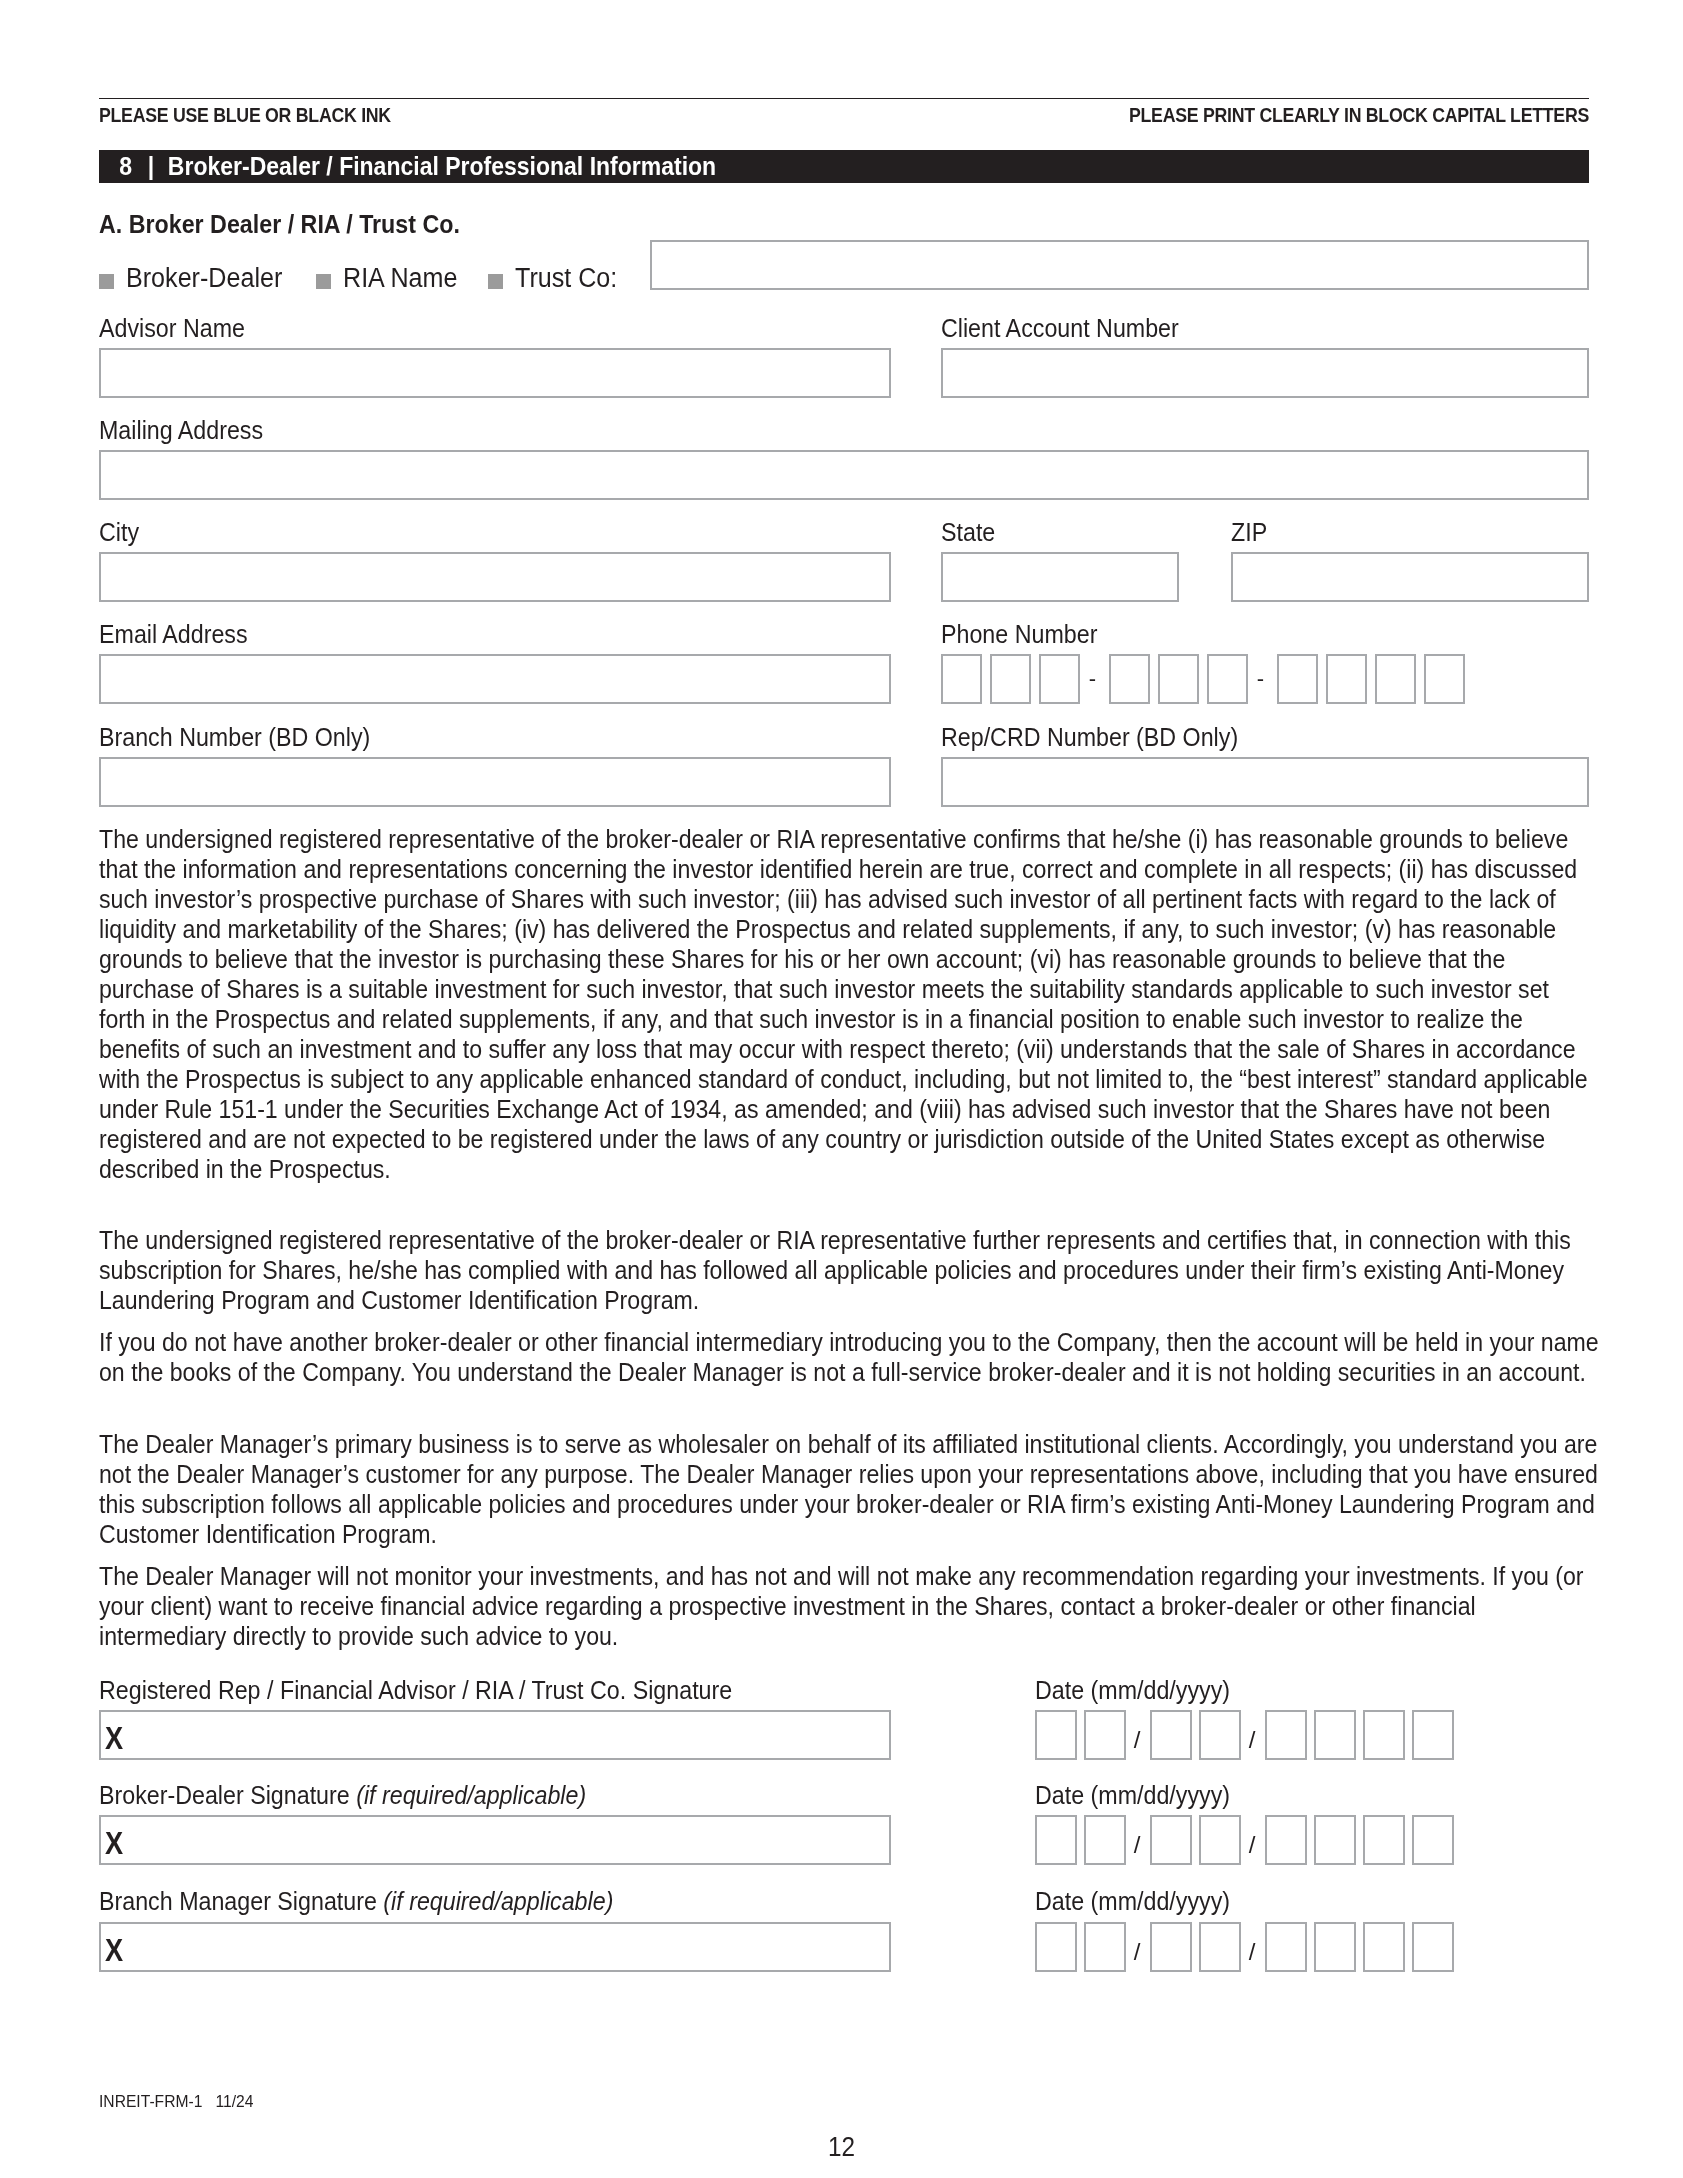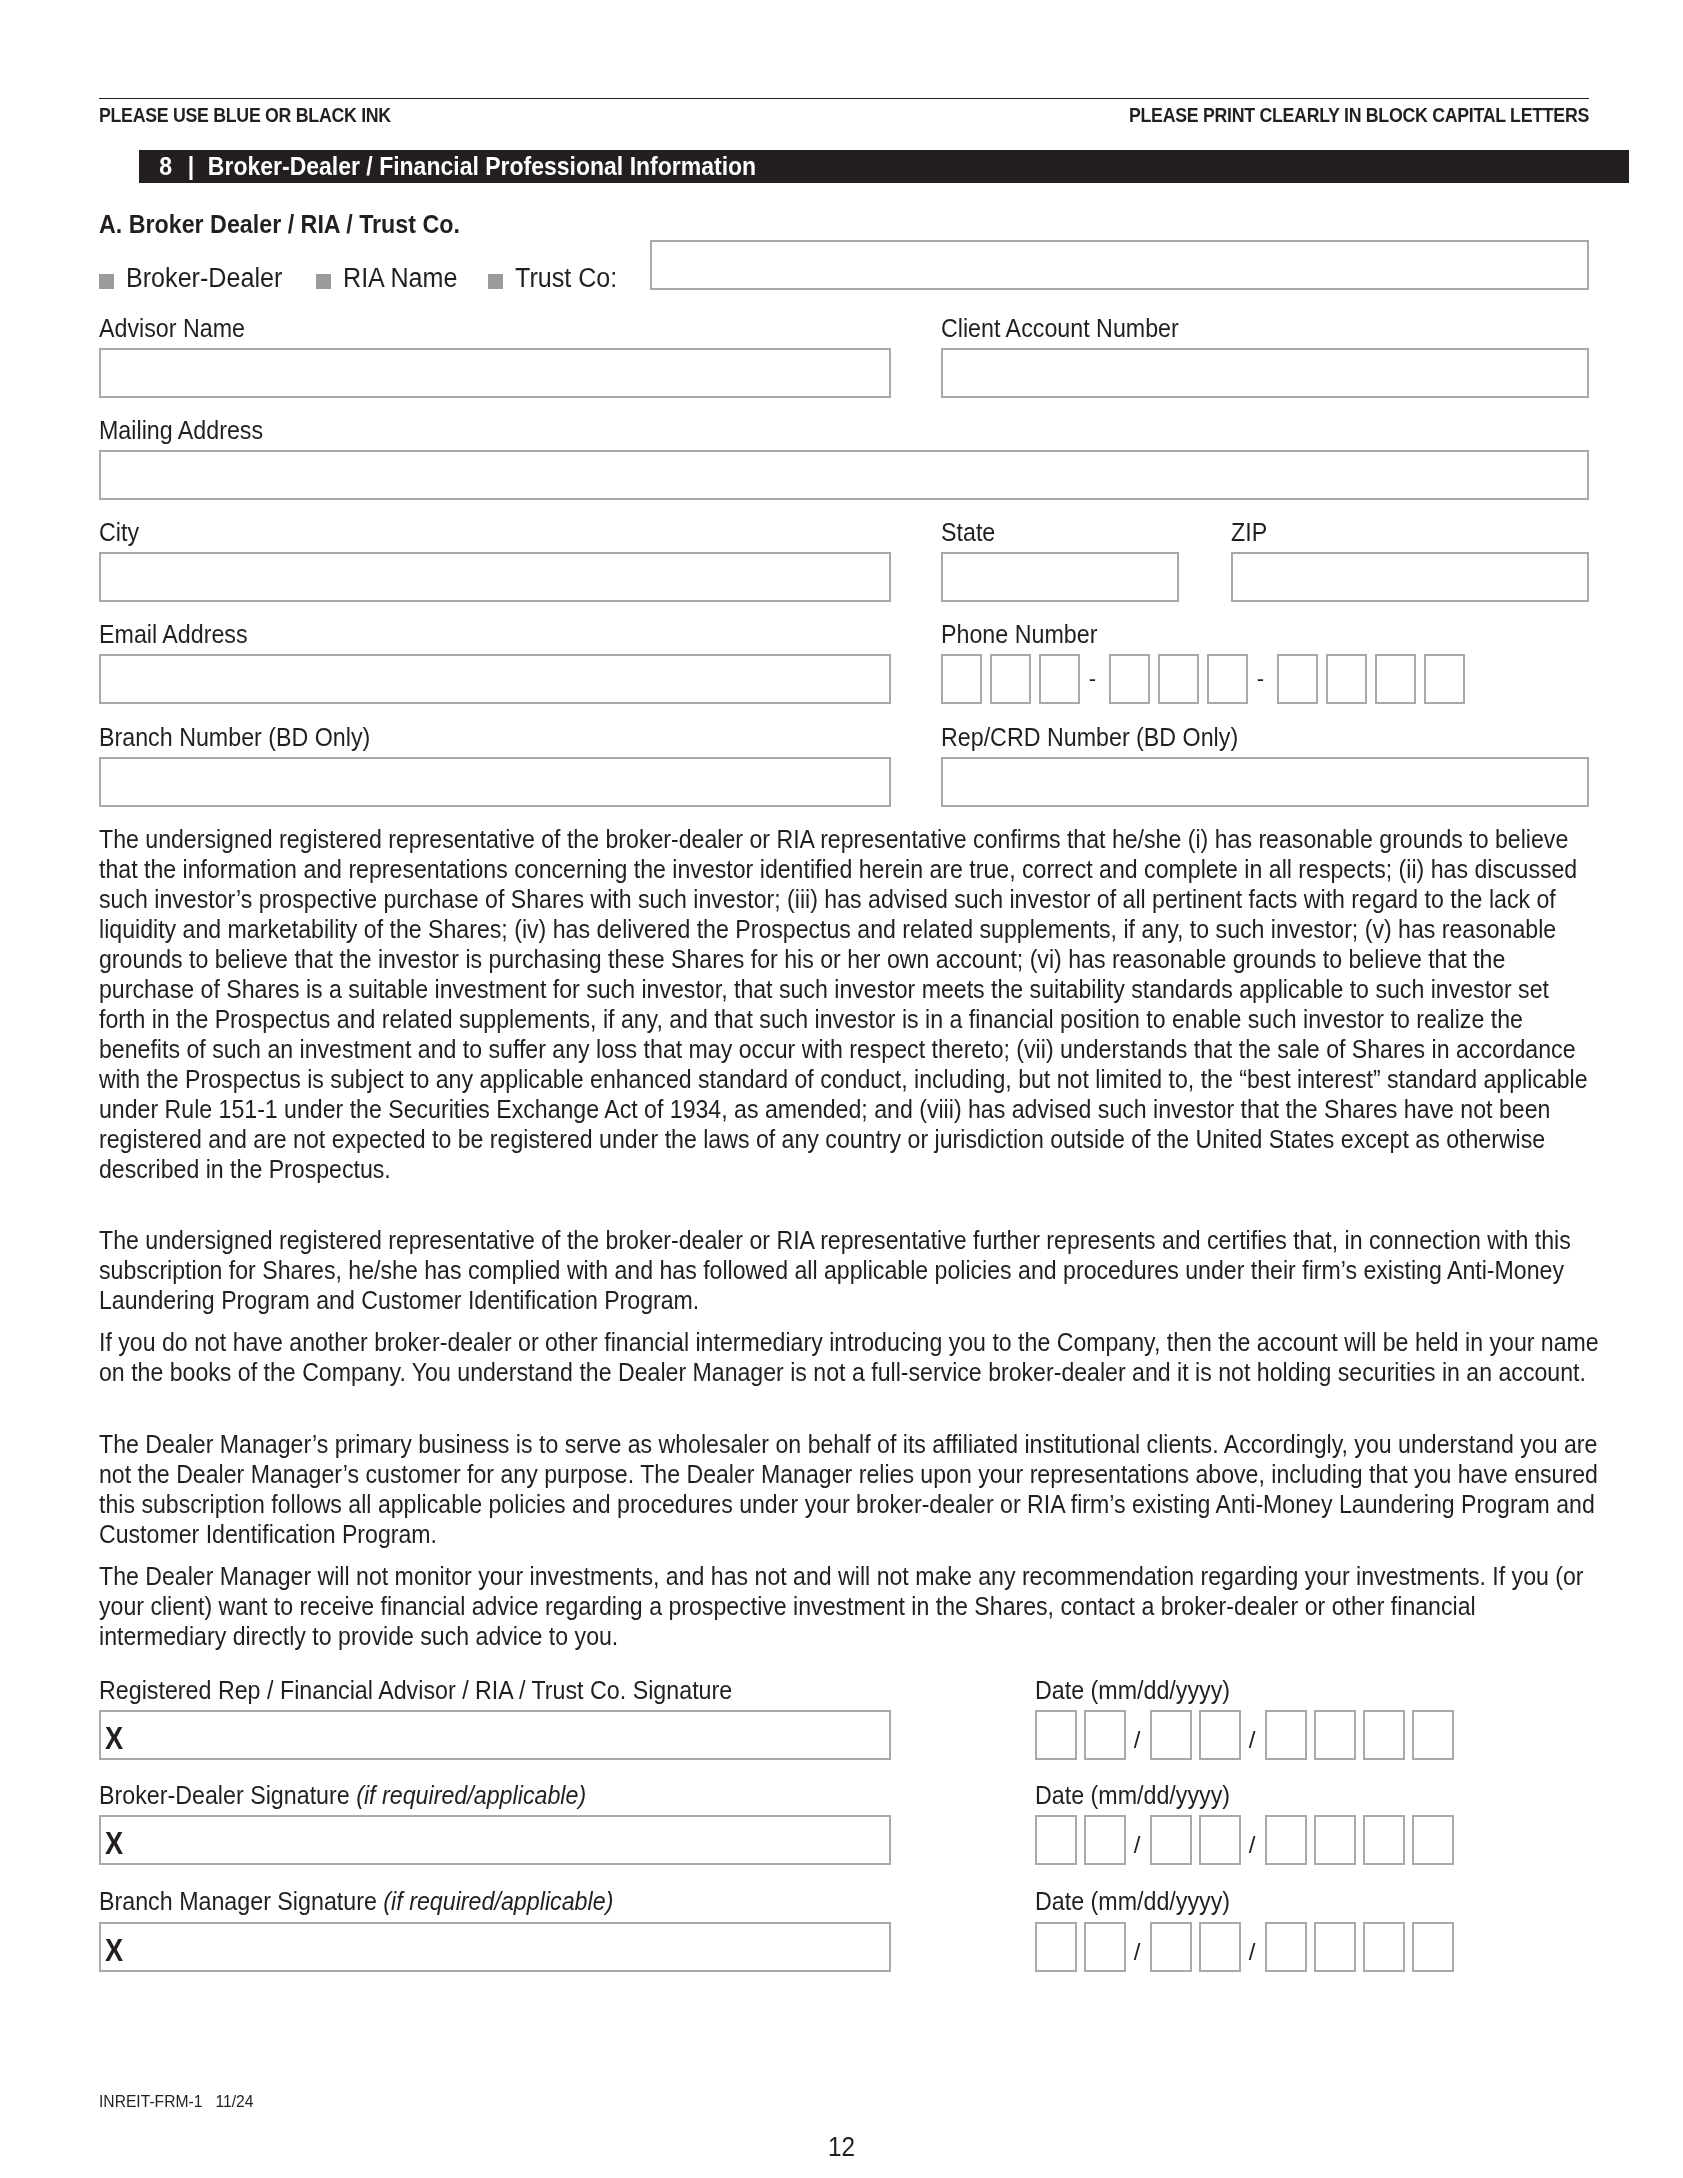--- a/index.html
+++ b/index.html
@@ -13,21 +13,20 @@
       top: 105px; font-size: 19.3px; font-weight: bold; letter-spacing: -0.3px;
       white-space: nowrap; transform: scaleX(0.92);
     }
     .top-note.left { left: 99px; transform-origin: left center; }
     .top-note.right { right: 94px; transform-origin: right center; }
 
     .section-bar {
       left: 99px; top: 150px; width: 1490px; height: 33px; background: #231f20;
       color: #ffffff; font-size: 25px; font-weight: bold; line-height: 33px;
       white-space: nowrap;
-      margin-left: 40px;
     }
     .section-bar .inner { display: inline-block; padding-left: 22px; transform: scaleX(0.92); transform-origin: left center; }
 
     .subhead {
       left: 99px; top: 210px; font-size: 25px; font-weight: bold; white-space: nowrap;
       transform: scaleX(0.93); transform-origin: left center;
     }
 
     .label {
       font-size: 25px; white-space: nowrap; line-height: 30px;

